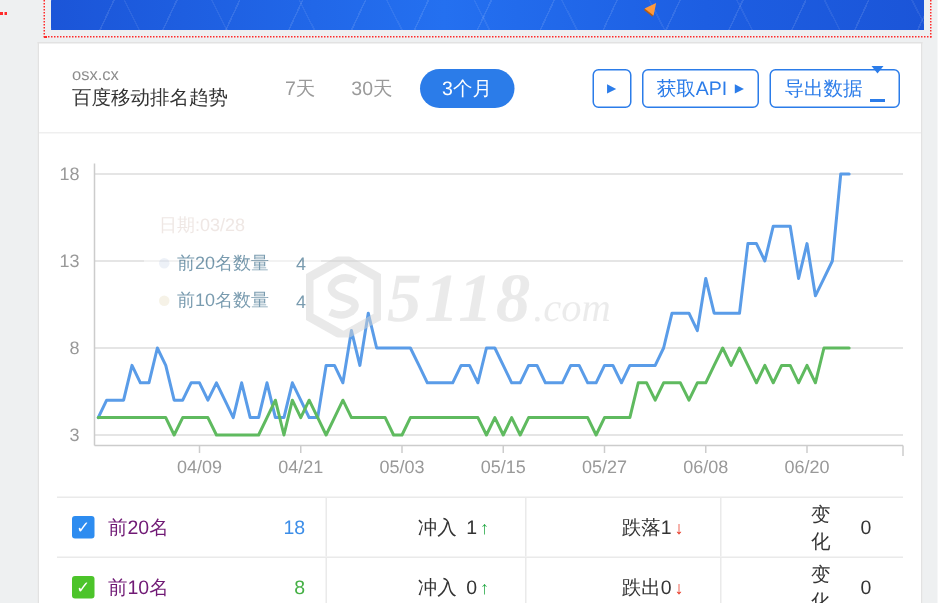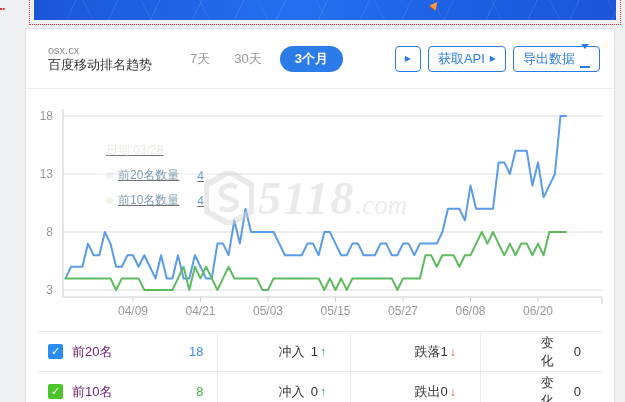--- a/index.html
+++ b/index.html
@@ -24,38 +24,38 @@
   .panel { position:absolute; left:25px; top:28px; width:590px; height:374px;
     background:#fff; border:1px solid #e2e2e2; border-bottom:none; }
 
   .panel-header { height:60px; display:flex; align-items:center; padding:0 14px 0 22px;
     border-bottom:1px solid #efefef; }
   .title-block { line-height:1.25; }
   .domain { font-size:11px; color:#8d8d8d; }
   .ptitle { font-size:13px; color:#333; }
   .tabs { display:flex; align-items:center; margin-left:26px; }
   .tab { font-size:13px; color:#9a9a9a; padding:4px 12px; cursor:pointer; }
-  .tab.active { background:#2b7ce9; color:#fff; border-radius:14px; padding:4px 15px; margin-left:6px;font-weight:bold; }
+  .tab.active { background:#2b7ce9; color:#fff; border-radius:14px; padding:4px 15px; margin-left:6px; }
   .actions { margin-left:auto; display:flex; gap:7px; }
   .btn { display:flex; align-items:center; gap:5px; height:26px; padding:0 9px;
     border:1px solid #2b7ce9; border-radius:4px; background:#fff; color:#2b7ce9;
     font-size:13px; cursor:pointer; font-family:inherit; }
   .caret { font-size:8px; line-height:1; }
   .dl-icon { display:inline-block; width:10px; }
   .dl-icon .tri { margin:0 auto; width:0; height:0; border-left:4px solid transparent;
     border-right:4px solid transparent; border-top:5px solid #2b7ce9; }
   .dl-icon .bar { margin-top:2px; height:2px; background:#2b7ce9; }
 
   
   .chart { position:relative; height:235px; }
   .chart svg { position:absolute; left:0; top:0; }
 
   .tooltip-ghost { position:absolute; left:70px; top:44px; width:118px; height:88px;
     background:rgba(255,255,255,0.85); border-radius:4px; padding:9px 10px;
-    opacity:0.55; pointer-events:none;text-decoration:underline; }
+    opacity:0.55; pointer-events:none; }
   .tooltip-ghost .tg-date { font-size:12px; color:#e2d4ce; margin-bottom:8px; }
   .tg-row { display:flex; align-items:center; font-size:12px; color:#0c4a6e; margin-bottom:8px; }
   .tg-dot { width:7px; height:7px; border-radius:50%; margin-right:5px; }
   .tg-dot.b { background:#dfe6f2; } .tg-dot.g { background:#efe9d5; }
   .tg-val { margin-left:auto; }
 
   .watermark { position:absolute; left:178px; top:82px; display:flex; align-items:center;
     opacity:0.5; pointer-events:none; color:#d4d4d4; }
   .wm-hex { width:50px; height:54px; position:relative; margin-right:4px; }
   .wm-hex svg { position:static; }

